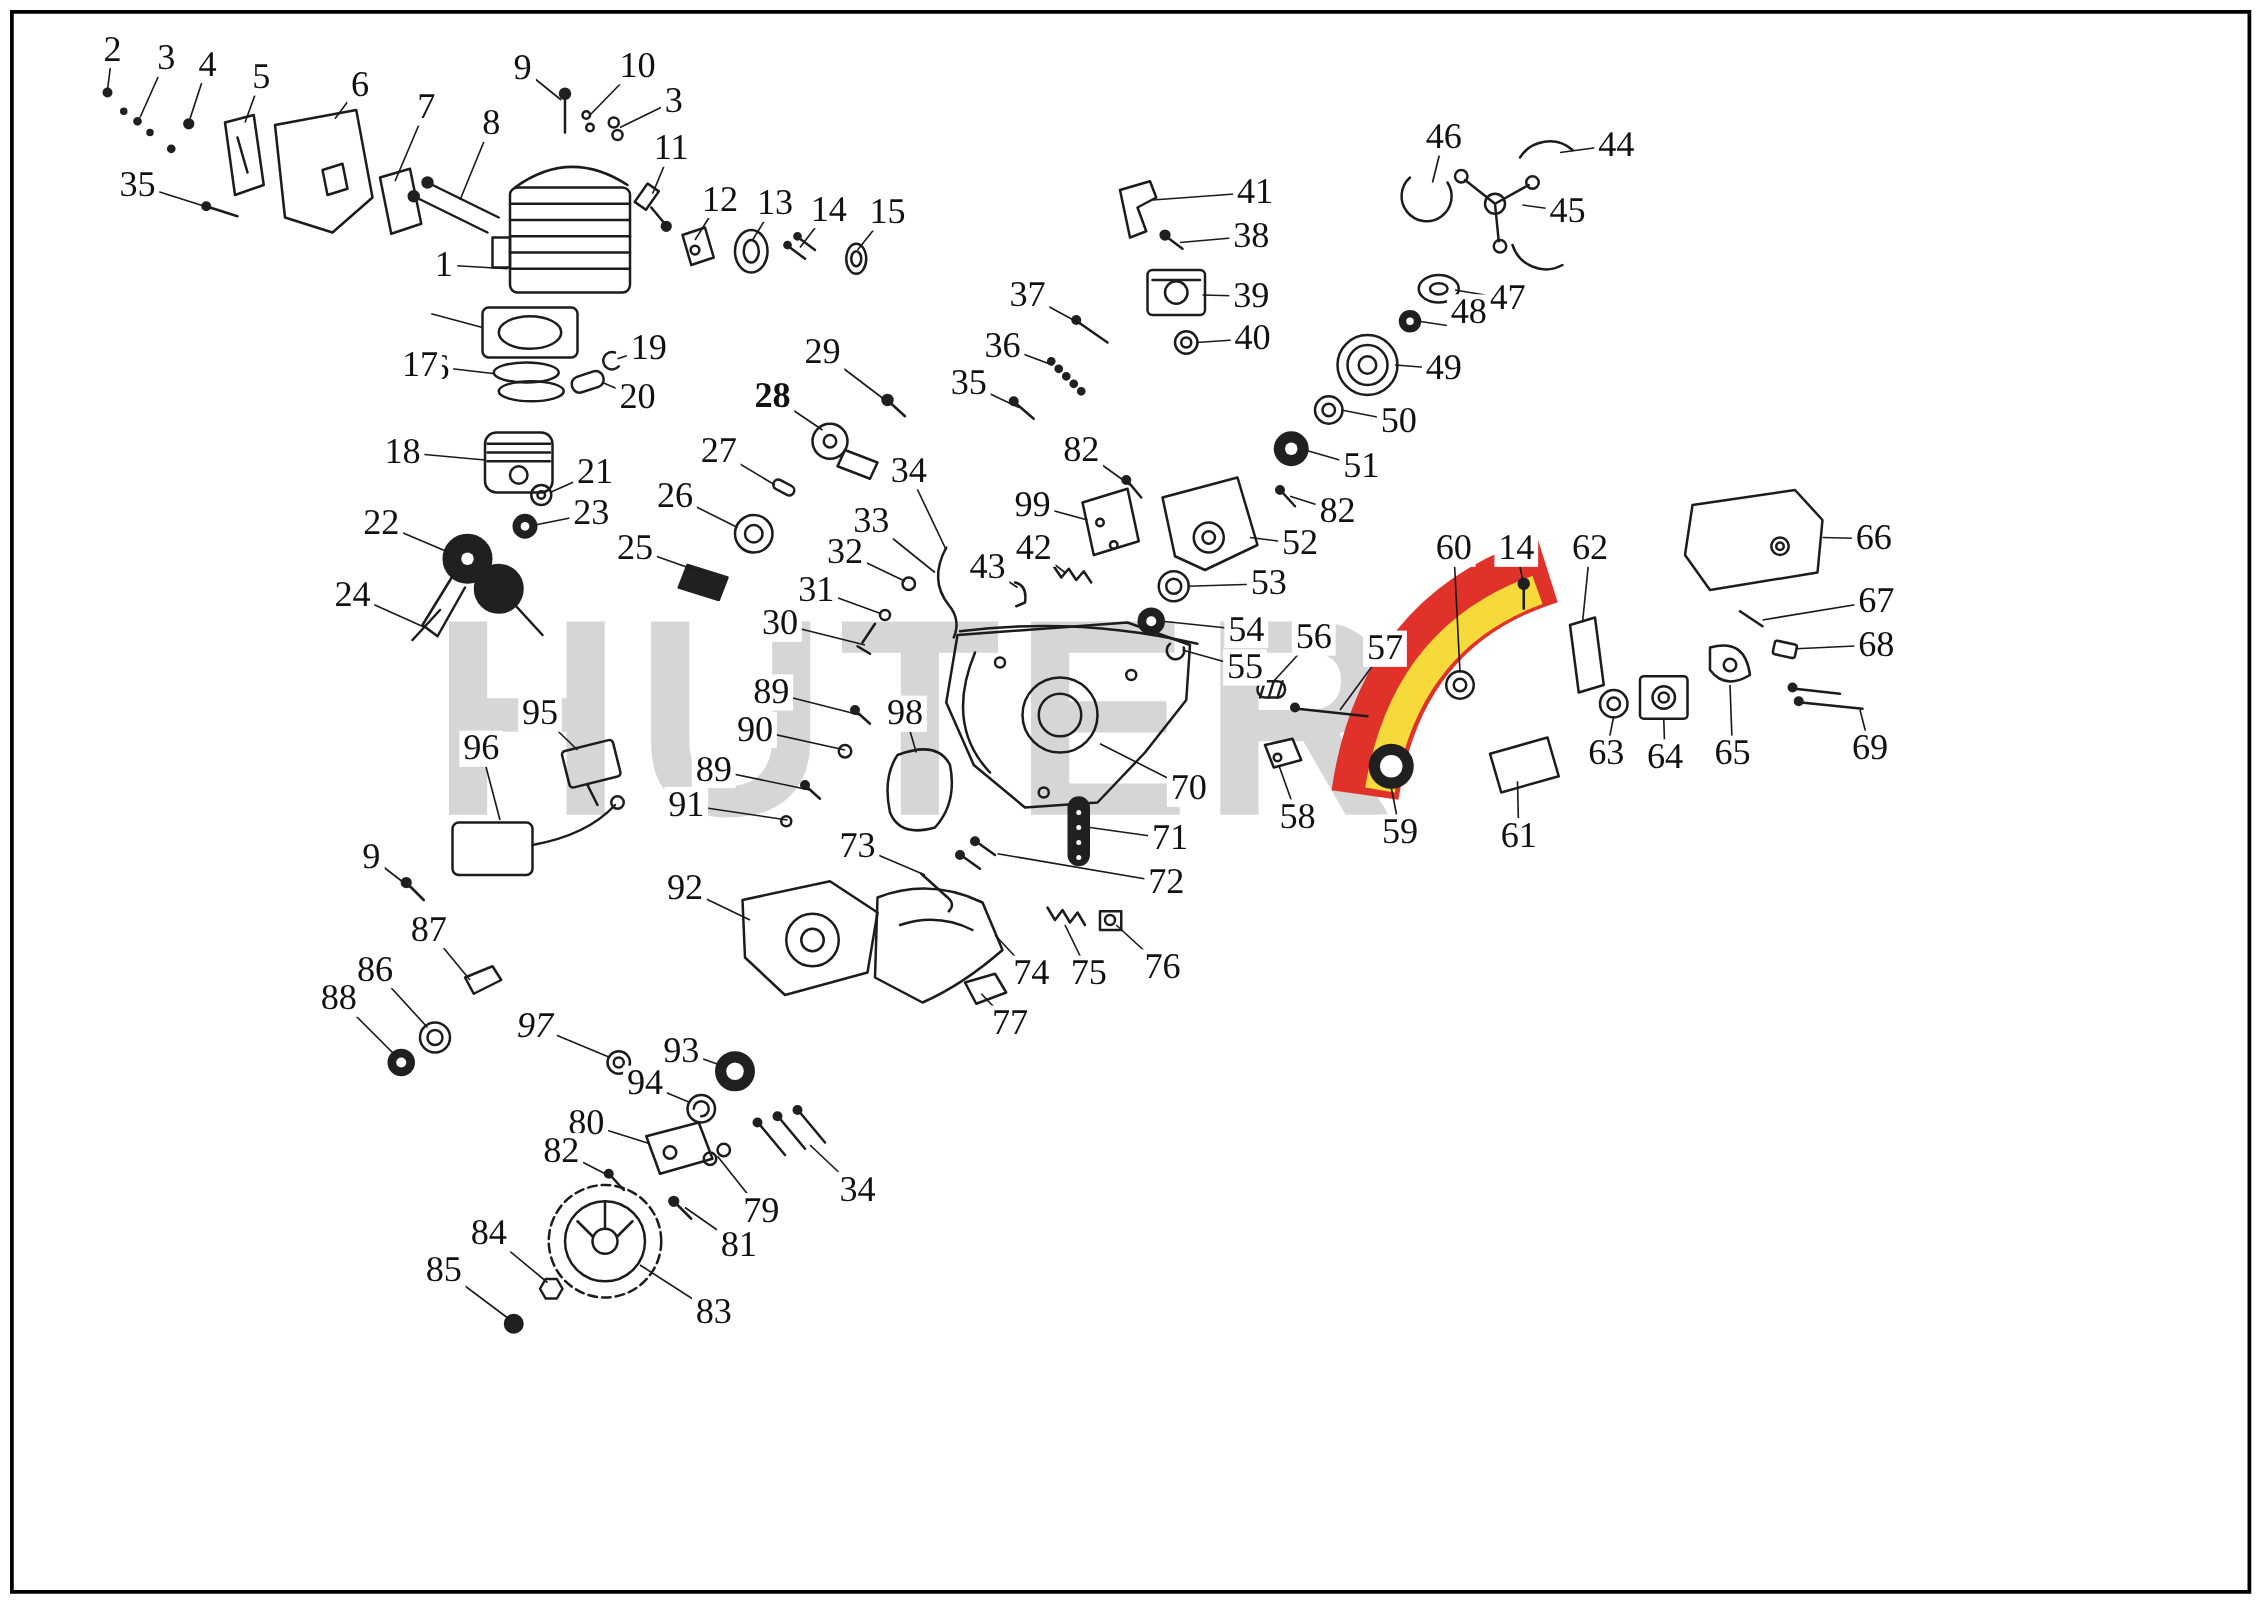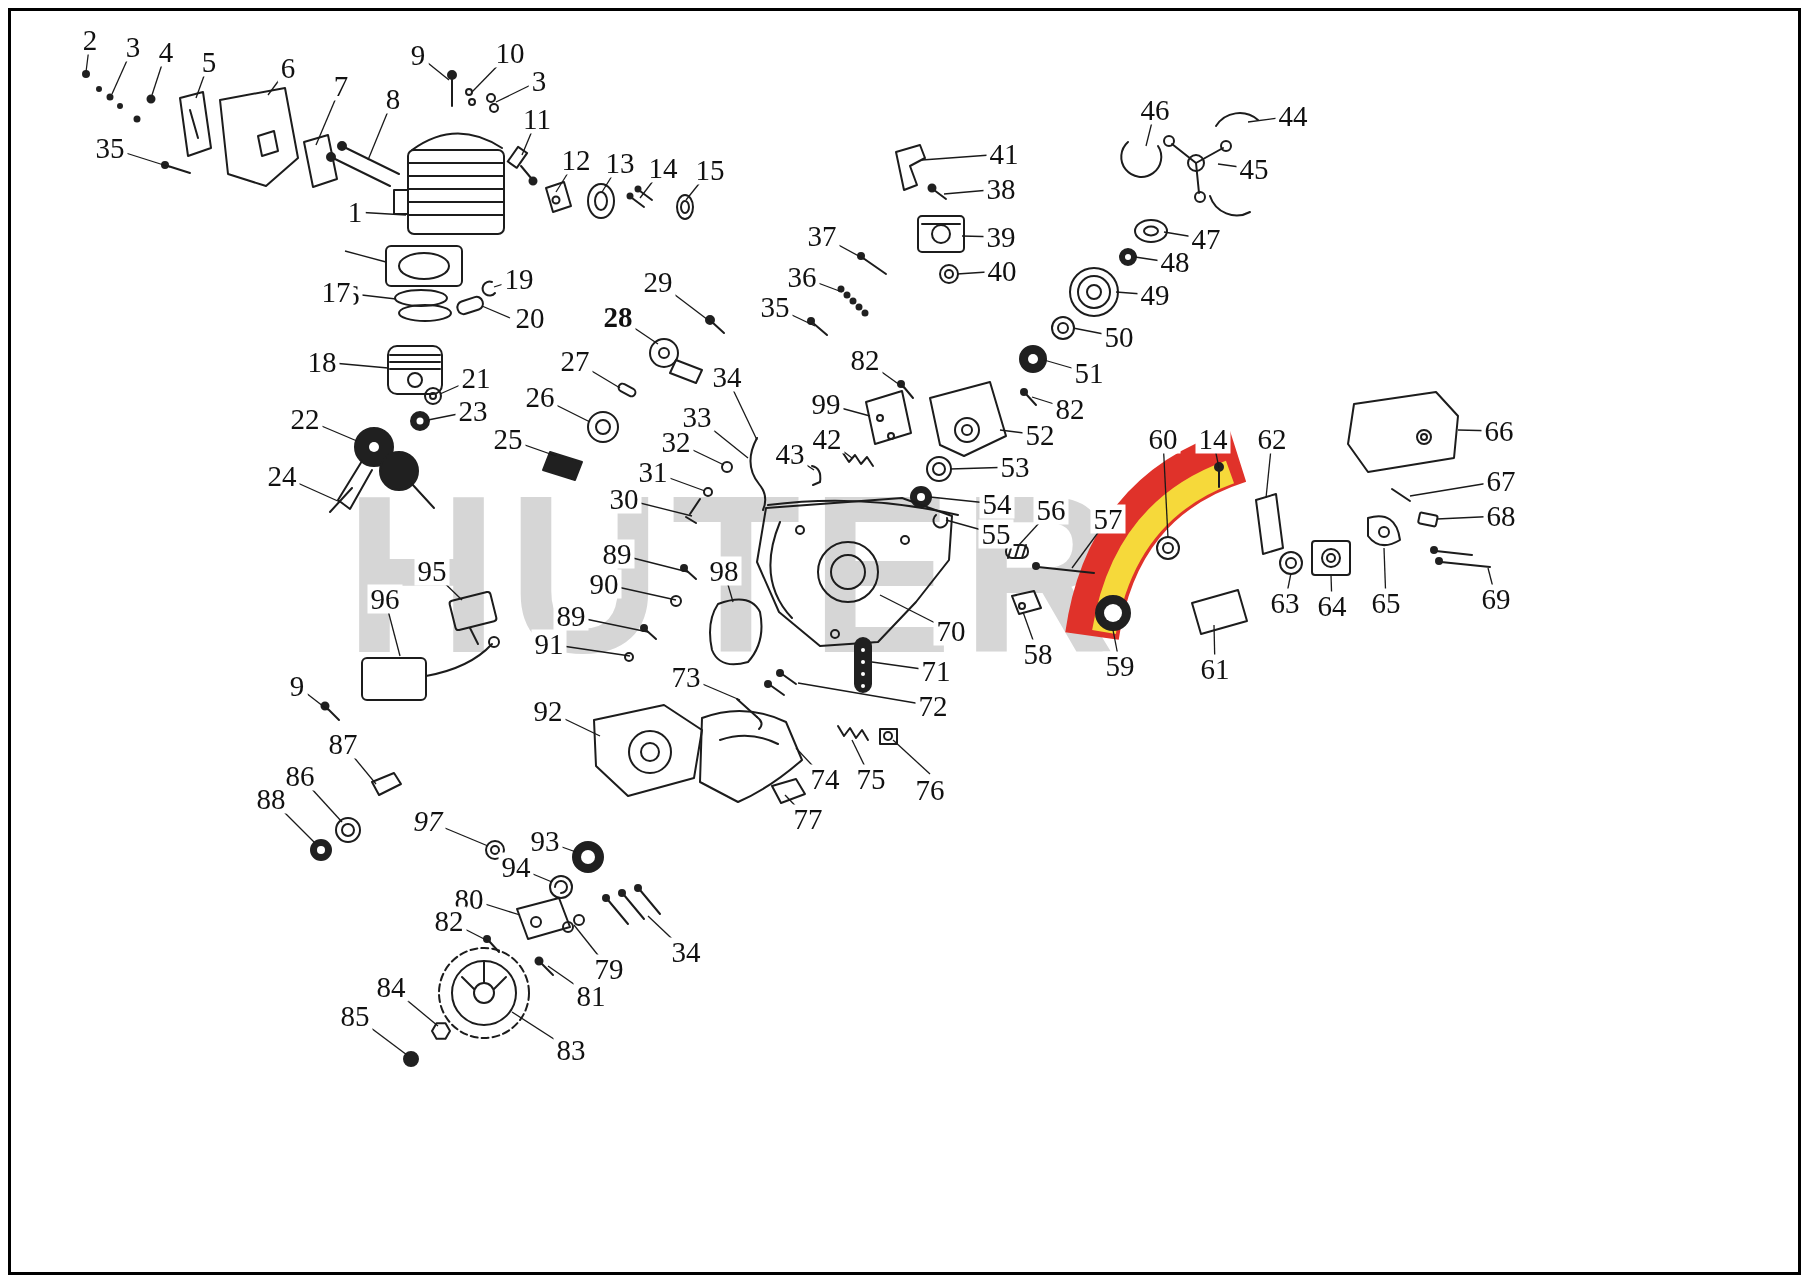--- a/index.html
+++ b/index.html
@@ -453,21 +453,21 @@
       <span class="callout" style="left: 537px; top: 119px;">11</span>
       <span class="callout" style="left: 110px; top: 148px;">35</span>
       <span class="callout" style="left: 355px; top: 212px;">1</span>
       <span class="callout" style="left: 576px; top: 160px;">12</span>
       <span class="callout" style="left: 620px; top: 163px;">13</span>
       <span class="callout" style="left: 663px; top: 168px;">14</span>
       <span class="callout" style="left: 710px; top: 170px;">15</span>
       <span class="callout" style="left: 345px; top: 251px; margin-top: 44px;">16</span>
       <span class="callout" style="left: 336px; top: 292px;">17</span>
       <span class="callout" style="left: 519px; top: 279px;">19</span>
-      <span class="callout" style="left: 510px; top: 318px; margin-left: 20px;">20</span>
+      <span class="callout" style="left: 510px; top: 318px;">20</span>
       <span class="callout" style="left: 322px; top: 362px;">18</span>
       <span class="callout" style="left: 476px; top: 378px;">21</span>
       <span class="callout" style="left: 473px; top: 411px;">23</span>
       <span class="callout" style="left: 305px; top: 419px;">22</span>
       <span class="callout" style="left: 282px; top: 476px;">24</span>
       <span class="callout" style="left: 508px; top: 439px;">25</span>
       <span class="callout" style="left: 540px; top: 397px;">26</span>
       <span class="callout" style="left: 575px; top: 361px;">27</span>
       <span class="callout" style="left: 618px; top: 317px; font-weight: bold;">28</span>
       <span class="callout" style="left: 658px; top: 282px;">29</span>
@@ -482,21 +482,21 @@
       <span class="callout" style="left: 1001px; top: 189px;">38</span>
       <span class="callout" style="left: 1001px; top: 237px;">39</span>
       <span class="callout" style="left: 822px; top: 236px;">37</span>
       <span class="callout" style="left: 802px; top: 277px;">36</span>
       <span class="callout" style="left: 775px; top: 307px;">35</span>
       <span class="callout" style="left: 1002px; top: 271px;">40</span>
       <span class="callout" style="left: 1155px; top: 110px;">46</span>
       <span class="callout" style="left: 1293px; top: 116px;">44</span>
       <span class="callout" style="left: 1254px; top: 169px;">45</span>
       <span class="callout" style="left: 1206px; top: 239px;">47</span>
-      <span class="callout" style="left: 1175px; top: 262px;">48</span>
+      <span class="callout" style="left: 1175px; top: 250px;">48</span>
       <span class="callout" style="left: 1155px; top: 295px;">49</span>
       <span class="callout" style="left: 1119px; top: 337px;">50</span>
       <span class="callout" style="left: 1089px; top: 373px;">51</span>
       <span class="callout" style="left: 865px; top: 360px;">82</span>
       <span class="callout" style="left: 826px; top: 404px;">99</span>
       <span class="callout" style="left: 1040px; top: 435px;">52</span>
       <span class="callout" style="left: 1070px; top: 409px;">82</span>
       <span class="callout" style="left: 1015px; top: 467px;">53</span>
       <span class="callout" style="left: 997px; top: 504px;">54</span>
       <span class="callout" style="left: 996px; top: 534px;">55</span>
@@ -526,21 +526,21 @@
       <span class="callout" style="left: 432px; top: 571px;">95</span>
       <span class="callout" style="left: 385px; top: 599px;">96</span>
       <span class="callout" style="left: 297px; top: 686px;">9</span>
       <span class="callout" style="left: 686px; top: 677px;">73</span>
       <span class="callout" style="left: 548px; top: 711px;">92</span>
       <span class="callout" style="left: 343px; top: 744px;">87</span>
       <span class="callout" style="left: 300px; top: 776px;">86</span>
       <span class="callout" style="left: 271px; top: 799px;">88</span>
       <span class="callout" style="left: 825px; top: 779px;">74</span>
       <span class="callout" style="left: 871px; top: 779px;">75</span>
-      <span class="callout" style="left: 930px; top: 774px; margin-top: 16px;">76</span>
+      <span class="callout" style="left: 930px; top: 774px;">76</span>
       <span class="callout" style="left: 808px; top: 819px;">77</span>
       <span class="callout" style="left: 428px; top: 821px; font-style: italic;">97</span>
       <span class="callout" style="left: 545px; top: 841px;">93</span>
       <span class="callout" style="left: 516px; top: 867px;">94</span>
       <span class="callout" style="left: 469px; top: 899px;">80</span>
       <span class="callout" style="left: 449px; top: 921px;">82</span>
       <span class="callout" style="left: 686px; top: 952px;">34</span>
       <span class="callout" style="left: 609px; top: 969px;">79</span>
       <span class="callout" style="left: 591px; top: 996px;">81</span>
       <span class="callout" style="left: 391px; top: 987px;">84</span>

